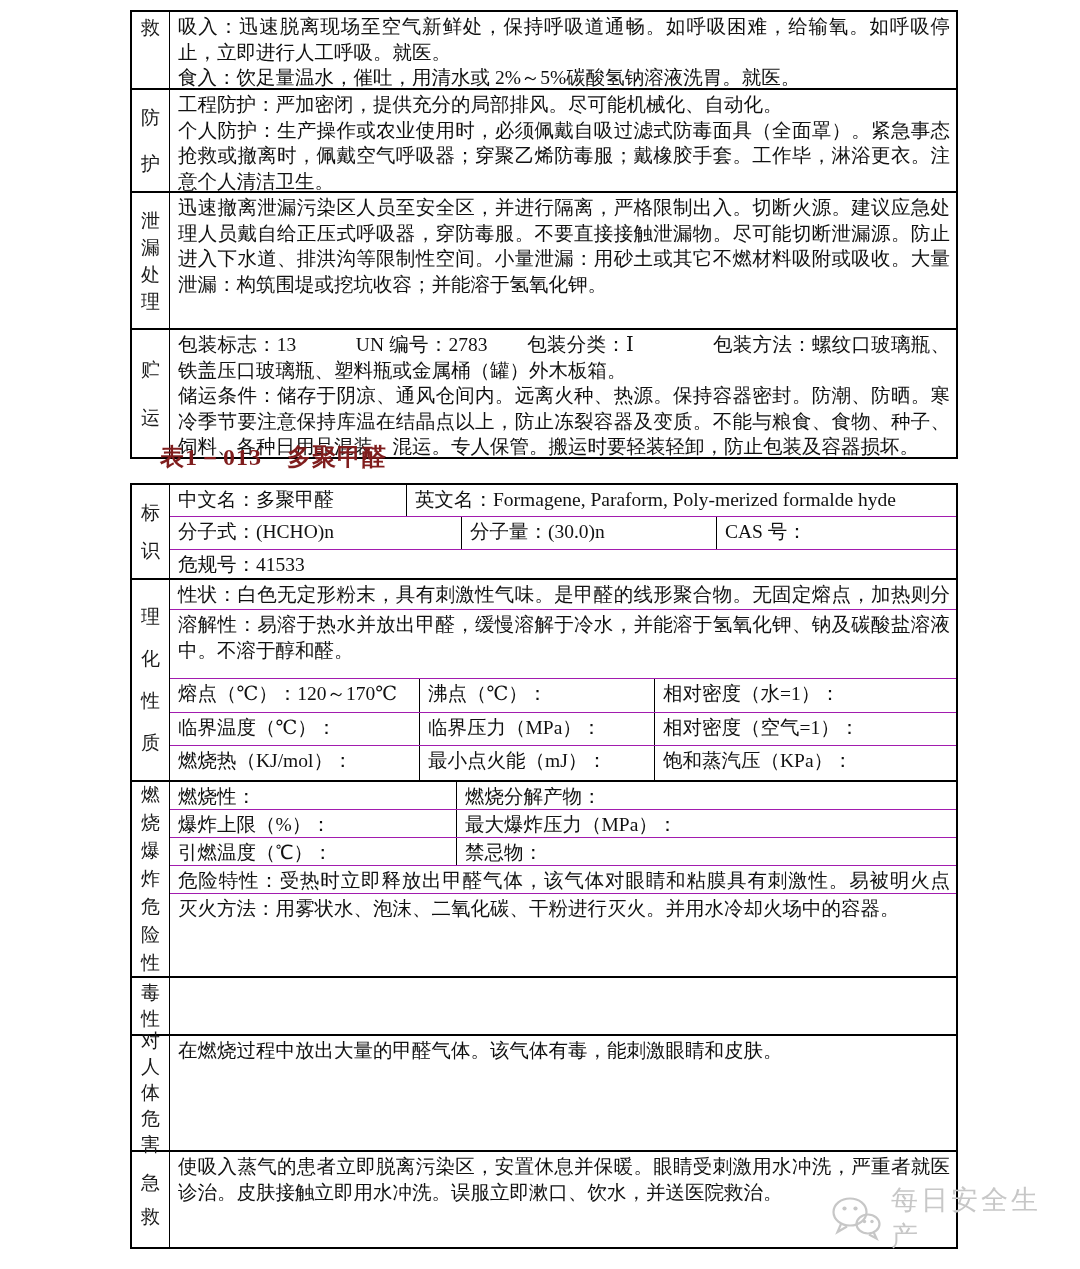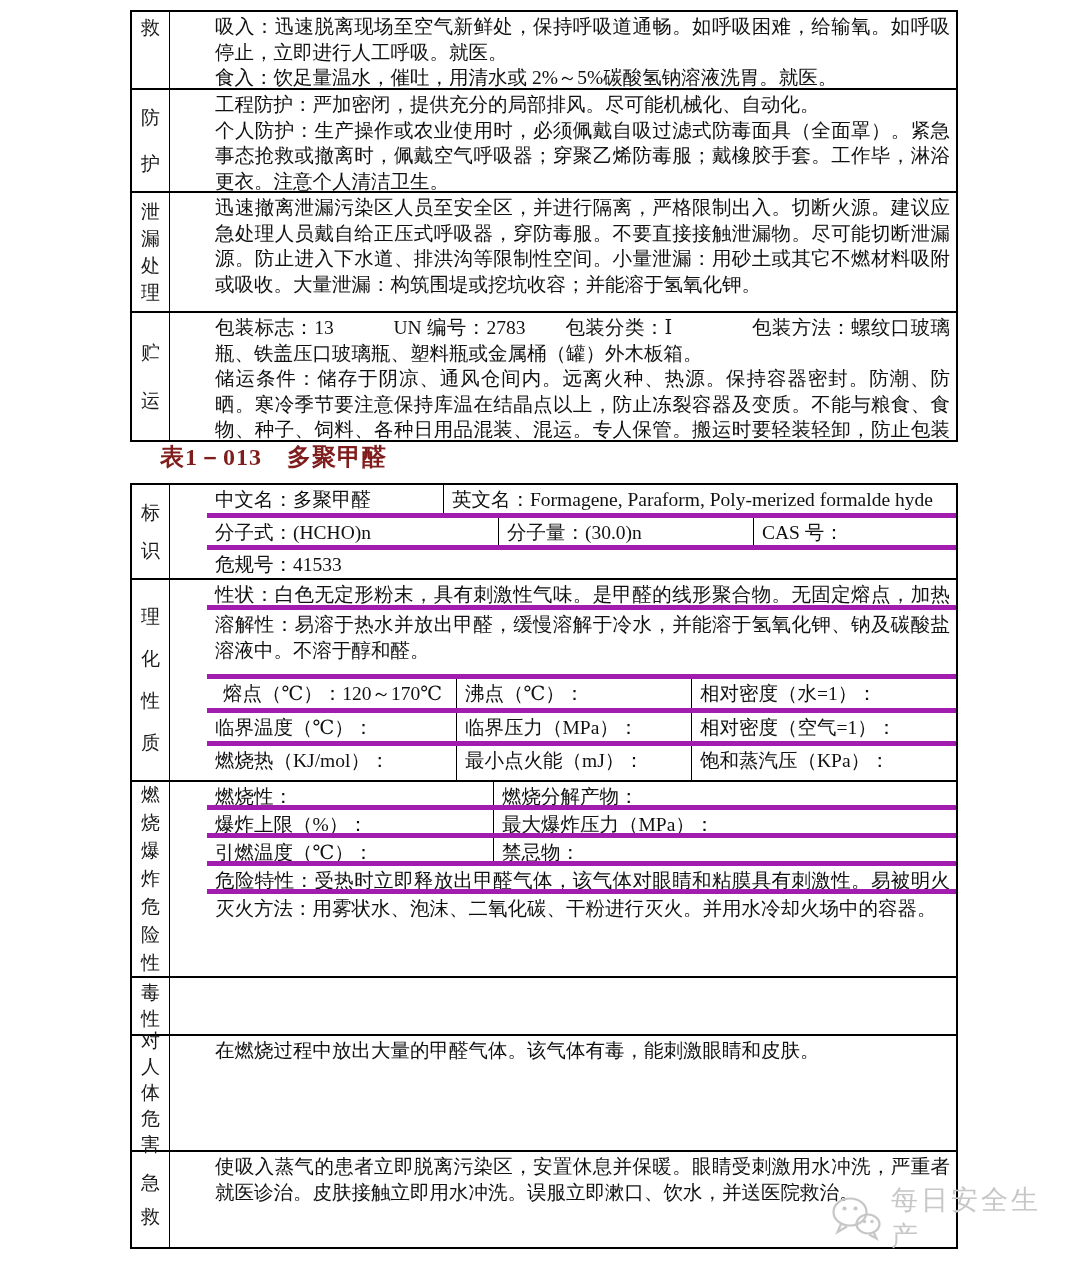--- a/index.html
+++ b/index.html
@@ -16,22 +16,22 @@
   .sec:last-child{border-bottom:none;}
   .vcell{
     width:38px;flex:none;border-right:1px solid #000;box-sizing:border-box;
     display:flex;align-items:center;justify-content:center;
   }
   .vcell.top{align-items:flex-start;padding-top:3px;}
   .vlabel{
     width:1.15em;word-break:break-all;text-align:center;
     font-size:19px;color:#1a1a1a;
   }
-  .content{flex:1;display:flex;flex-direction:column;min-width:0;margin-left:37px;}
-  .row{display:flex;border-bottom:5px solid #a21caf;box-sizing:border-box;}
+  .content{flex:1;display:flex;flex-direction:column;min-width:0;}
+  .row{display:flex;border-bottom:1px solid #a21caf;box-sizing:border-box;}
   .row:last-child{border-bottom:none;}
   .cell{
     box-sizing:border-box;border-right:1px solid #000;overflow:hidden;
     font-size:19.5px;line-height:25.6px;padding:2px 6px 0 8px;
     white-space:nowrap;
   }
   .cell:last-child{border-right:none;}
   .cell.free{white-space:normal;text-align:justify;}
   .para{text-align:justify;}
   .fill{flex:1;min-width:0;}
@@ -69,21 +69,21 @@
       <div class="vlabel" style="line-height:46px;">防护</div>
     </div>
     <div class="content">
       <div class="cell free fill">
         <div class="para">工程防护：严加密闭，提供充分的局部排风。尽可能机械化、自动化。</div>
         <div class="para">个人防护：生产操作或农业使用时，必须佩戴自吸过滤式防毒面具（全面罩）。紧急事态抢救或撤离时，佩戴空气呼吸器；穿聚乙烯防毒服；戴橡胶手套。工作毕，淋浴更衣。注意个人清洁卫生。</div>
       </div>
     </div>
   </div>
 
-  <div class="sec" style="height:120px;">
+  <div class="sec" style="height:137px;">
     <div class="vcell">
       <div class="vlabel" style="line-height:27px;">泄漏处理</div>
     </div>
     <div class="content">
       <div class="cell free fill">
         <div class="para">迅速撤离泄漏污染区人员至安全区，并进行隔离，严格限制出入。切断火源。建议应急处理人员戴自给正压式呼吸器，穿防毒服。不要直接接触泄漏物。尽可能切断泄漏源。防止进入下水道、排洪沟等限制性空间。小量泄漏：用砂土或其它不燃材料吸附或吸收。大量泄漏：构筑围堤或挖坑收容；并能溶于氢氧化钾。</div>
       </div>
     </div>
   </div>
 
@@ -130,21 +130,21 @@
       <div class="vlabel" style="line-height:42px;">理化性质</div>
     </div>
     <div class="content">
       <div class="row" style="height:30px;">
         <div class="cell free fill">性状：白色无定形粉末，具有刺激性气味。是甲醛的线形聚合物。无固定熔点，加热则分解。</div>
       </div>
       <div class="row" style="height:70px;">
         <div class="cell free fill">溶解性：易溶于热水并放出甲醛，缓慢溶解于冷水，并能溶于氢氧化钾、钠及碳酸盐溶液中。不溶于醇和醛。</div>
       </div>
       <div class="row" style="height:34px;">
-        <div class="cell" style="width:250px;text-align:center;">熔点（℃）：120～170℃</div>
+        <div class="cell" style="width:250px;">熔点（℃）：120～170℃</div>
         <div class="cell" style="width:235px;">沸点（℃）：</div>
         <div class="cell fill">相对密度（水=1）：</div>
       </div>
       <div class="row" style="height:34px;">
         <div class="cell" style="width:250px;">临界温度（℃）：</div>
         <div class="cell" style="width:235px;">临界压力（MPa）：</div>
         <div class="cell fill">相对密度（空气=1）：</div>
       </div>
       <div class="row" style="height:34px;">
         <div class="cell" style="width:250px;">燃烧热（KJ/mol）：</div>
@@ -160,21 +160,21 @@
     </div>
     <div class="content">
       <div class="row" style="height:28px;">
         <div class="cell" style="width:287px;">燃烧性：</div>
         <div class="cell fill">燃烧分解产物：</div>
       </div>
       <div class="row" style="height:28px;">
         <div class="cell" style="width:287px;">爆炸上限（%）：</div>
         <div class="cell fill">最大爆炸压力（MPa）：</div>
       </div>
-      <div class="row" style="height:28px;">
+      <div class="row" style="height:28px;font-family:Liberation Serif, serif;">
         <div class="cell" style="width:287px;">引燃温度（℃）：</div>
         <div class="cell fill">禁忌物：</div>
       </div>
       <div class="row" style="height:28px;">
         <div class="cell free fill">危险特性：受热时立即释放出甲醛气体，该气体对眼睛和粘膜具有刺激性。易被明火点燃。</div>
       </div>
       <div class="row" style="height:28px;">
         <div class="cell free fill">灭火方法：用雾状水、泡沫、二氧化碳、干粉进行灭火。并用水冷却火场中的容器。</div>
       </div>
     </div>

